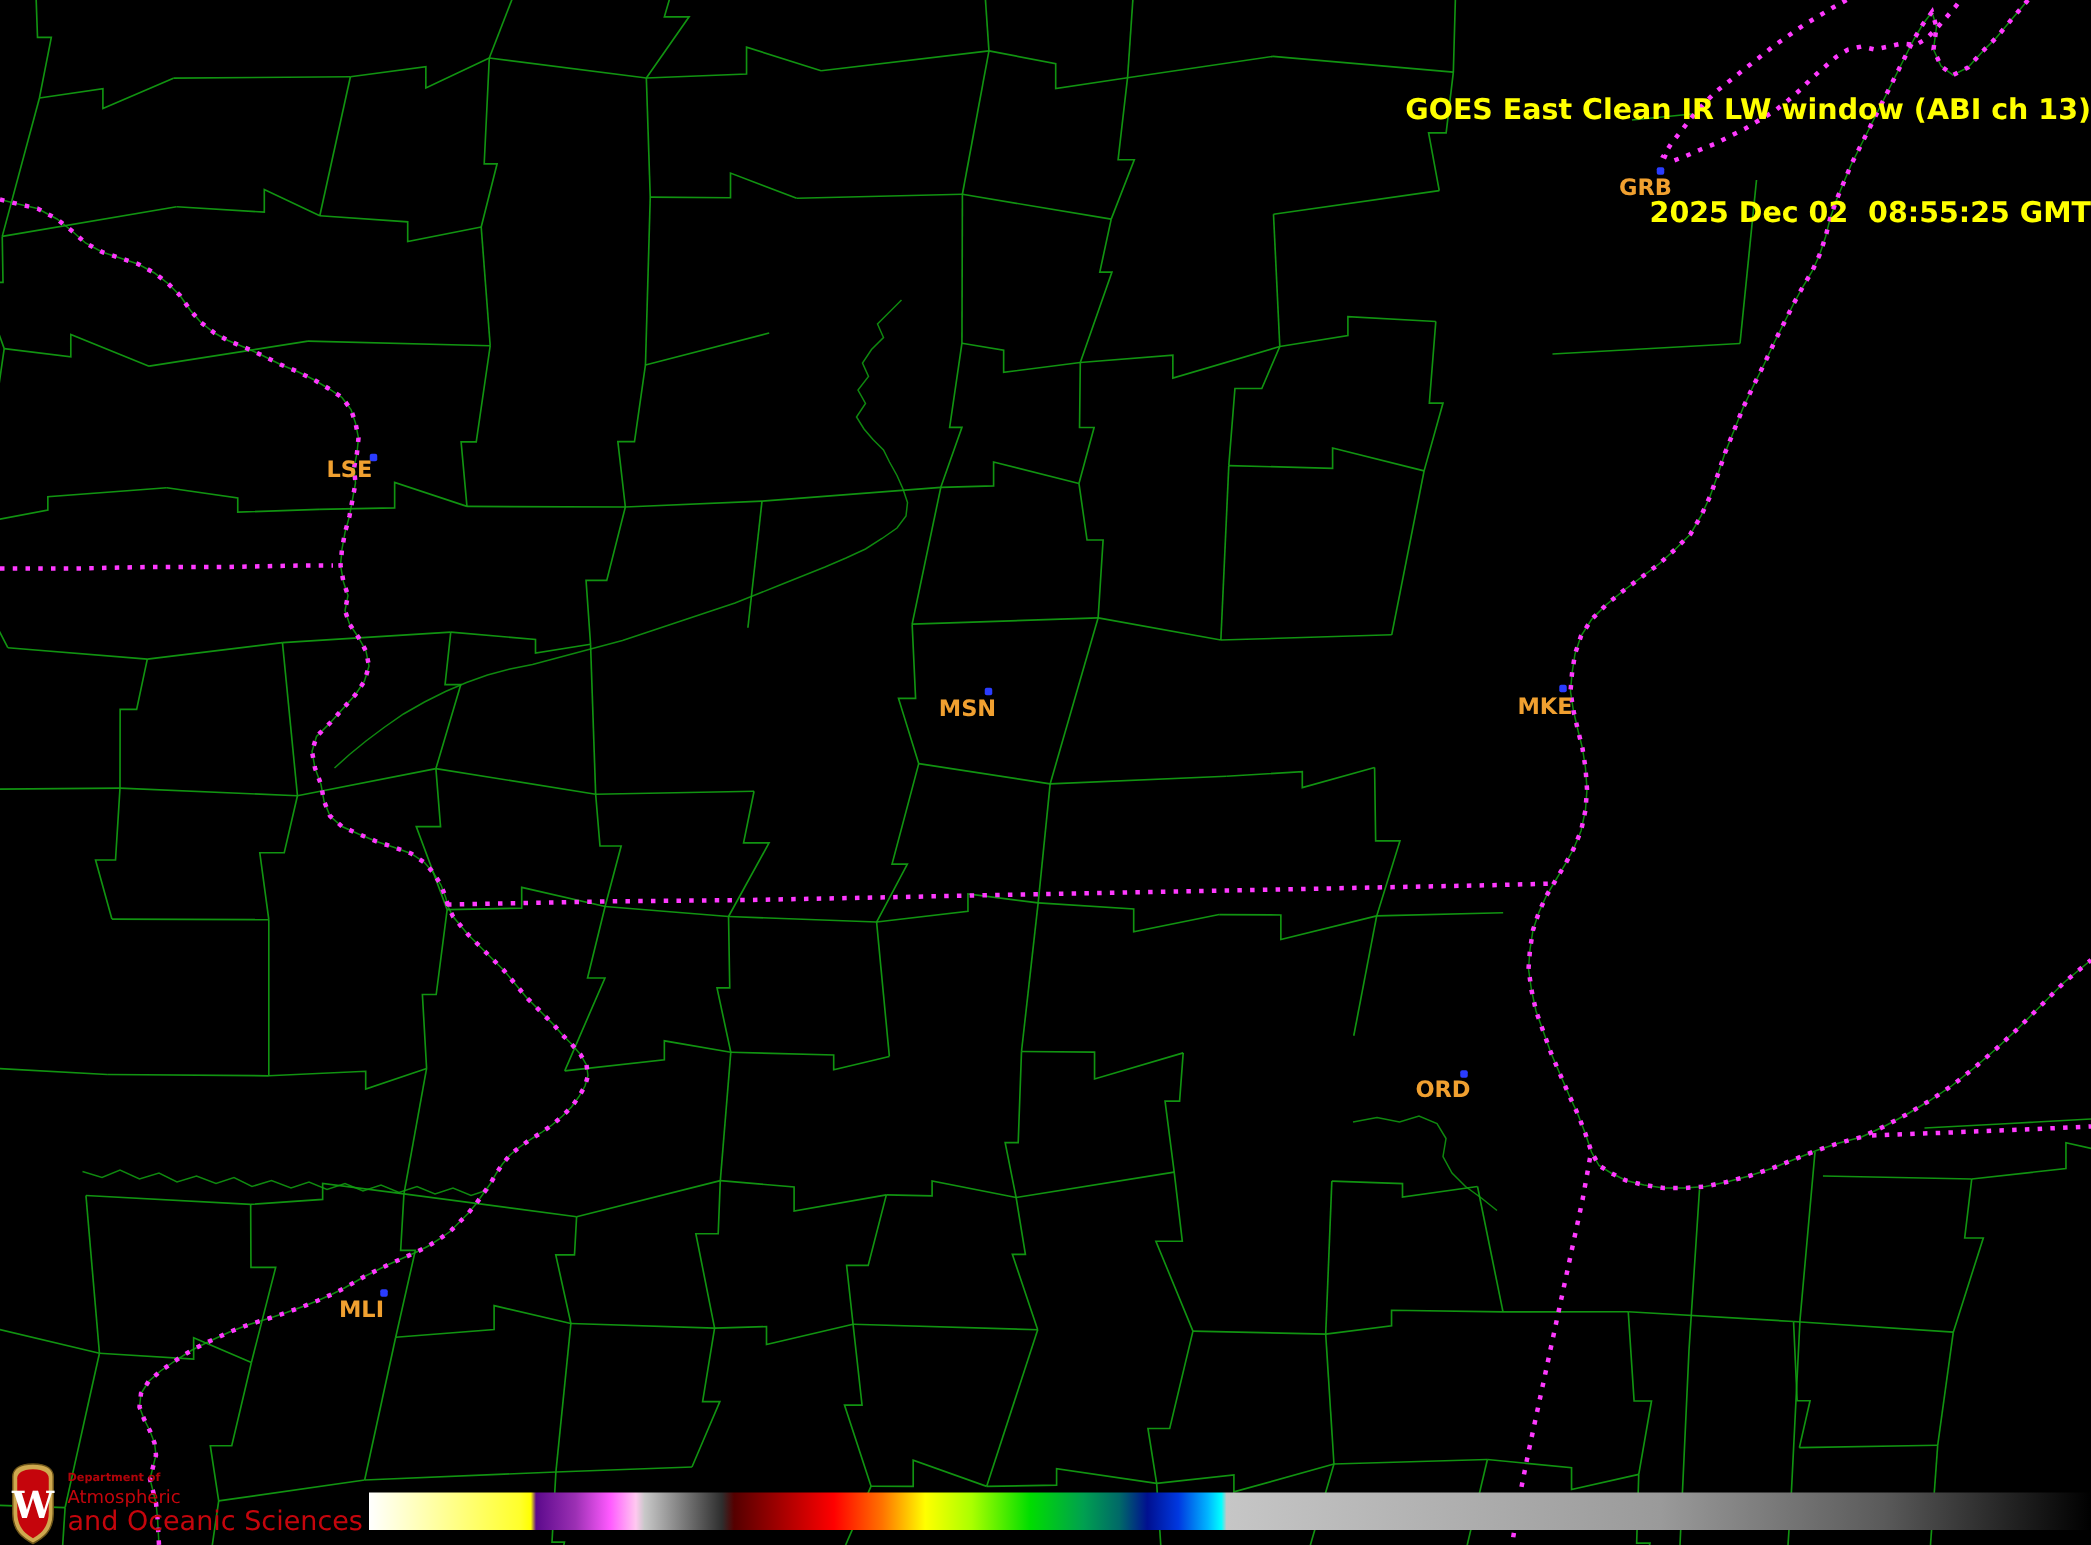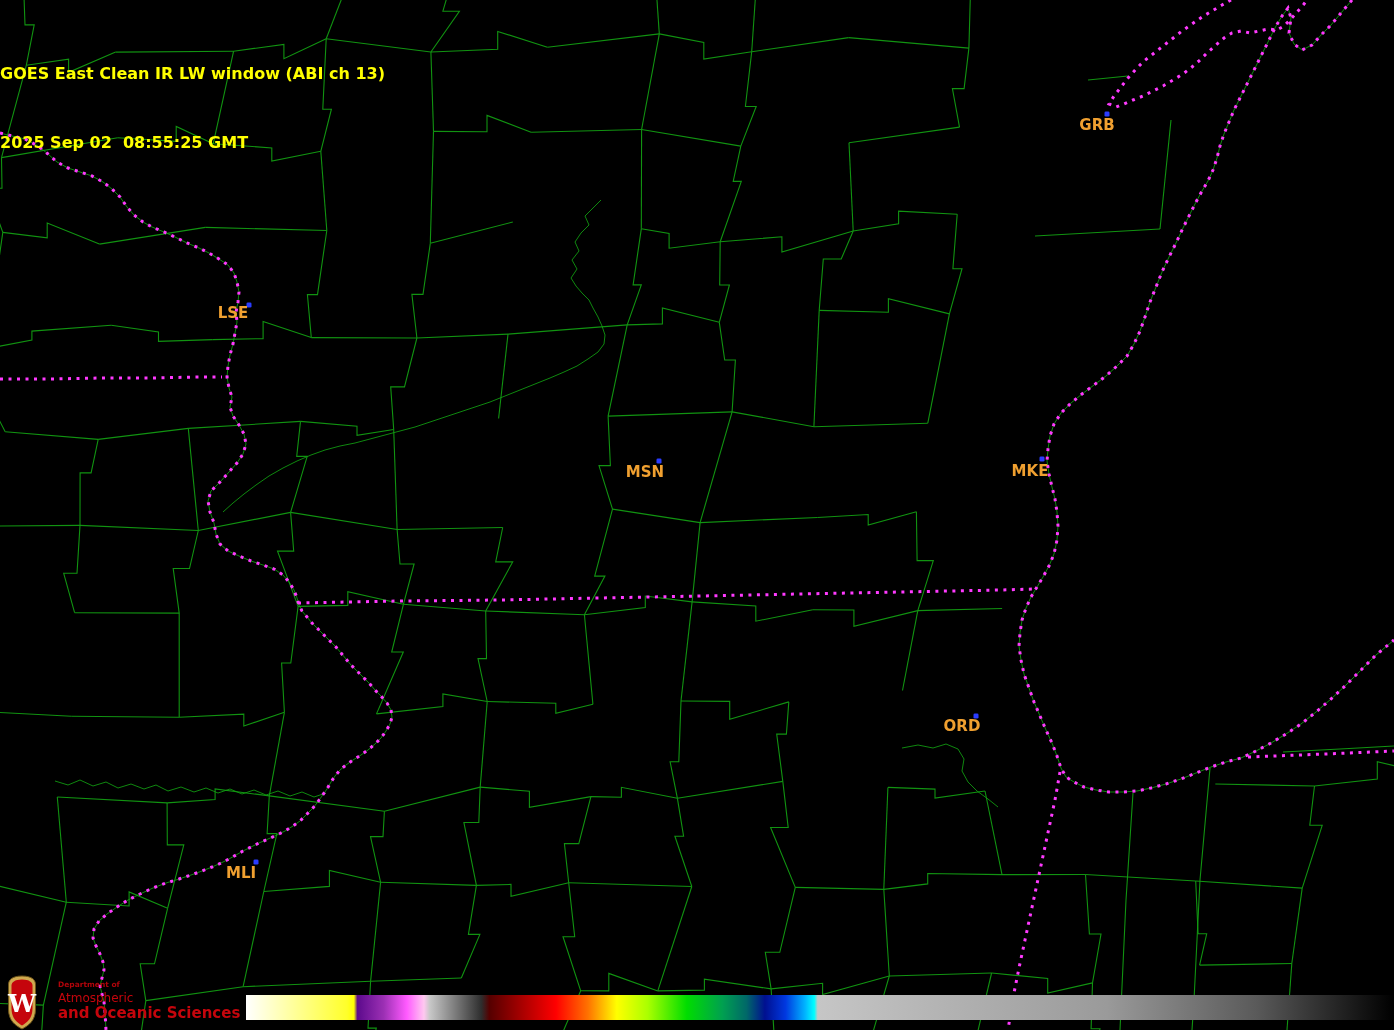--- a/index.html
+++ b/index.html
@@ -3,28 +3,28 @@
 <meta charset="utf-8">
 <style>
   html,body{margin:0;padding:0;background:#000;}
   body{width:1394px;height:1030px;position:relative;overflow:hidden;
        font-family:"DejaVu Sans","Liberation Sans",sans-serif;}
   #map-svg{position:absolute;left:0;top:0;}
   .county-line{fill:none;stroke:#12a012;stroke-width:1.1;opacity:.92;}
   .river-line{fill:none;stroke:#12a012;stroke-width:1;opacity:.85;}
   .state-border{fill:none;stroke:#ff3aff;stroke-width:3;stroke-dasharray:3 5.5;stroke-linecap:butt;}
   .city-label{font-family:"DejaVu Sans",sans-serif;font-size:15px;font-weight:bold;text-anchor:middle;}
-  #title-block{position:absolute;left:0;top:16px;width:100%;text-align:left;
-       color:#ffff00;font-weight:bold;font-size:16px;line-height:23px;white-space:pre;}
+  #title-block{position:absolute;left:0;top:16px;width:100%;text-align:right;
+       color:#ffff00;font-weight:bold;font-size:19px;line-height:23px;white-space:pre;}
   #colorbar{position:absolute;left:246px;top:995px;width:1148px;height:25px;}
   #logo{position:absolute;left:6px;top:975px;display:flex;align-items:flex-start;}
-  #logo-text{margin-left:20px;color:#c5050c;line-height:1;}
+  #logo-text{margin-left:7px;color:#c5050c;line-height:1;}
   #logo-dept{font-size:7.5px;margin-top:6px;font-weight:bold;opacity:.9;}
   #logo-line1{font-size:12px;margin-top:3px;font-weight:500;}
-  #logo-line2{font-size:15px;margin-top:2px;font-weight:700;}
+  #logo-line2{font-size:18px;margin-top:2px;font-weight:400;}
 </style>
 </head>
 <body>
 
 <svg id="map-svg" width="1394" height="1030" viewBox="0 0 1394 1030">
   <defs>
 
     <path id="p-miss" d="M 0,133 L 12,136 25,139 38,146 48,154 57,162 68,168 80,172 92,176 103,182 112,189 120,197 127,207 134,215 143,222 152,227 164,232 175,237 187,243 199,248 209,253 219,259 228,265 234,273 237,282 239,292 238,302 236,312 237,322 235,333 233,344 230,355 228,366 227,377 229,388 232,397 230,407 233,416 239,425 244,434 246,444 243,454 237,463 229,472 220,482 211,491 208,501 210,512 214,523 216,534 220,544 228,551 239,556 251,561 263,565 274,569 283,575 289,582 294,590 297,598 299,605 302,611 307,617 312,623 318,629 324,635 330,641 336,647 341,653 346,659 351,665 357,671 363,677 369,683 375,690 381,696 387,703 391,710 392,717 390,724 386,731 381,738 375,744 368,750 361,755 353,760 346,765 340,770 335,776 331,782 327,789 322,796 317,803 312,809 306,815 300,821 293,826 285,831 277,835 268,839 259,843 251,847 243,851 236,855 229,859 221,863 212,867 202,871 191,875 179,879 166,883 153,888 140,894 128,900 117,907 107,914 99,921 94,929 93,938 96,946 100,954 103,962 104,970 102,978 100,986 102,994 104,1002 105,1012 106,1030"></path>
 
     <path id="p-lake" d="M 1352,0 L 1341,13 1331,25 1322,34 1312,45 1302,50 1294,44 1289,33 1291,18 1288,8 1282,16 1276,26 1270,38 1264,50 1258,62 1252,74 1246,86 1240,98 1234,110 1229,122 1224,134 1220,146 1217,158 1213,170 1208,181 1202,191 1196,202 1190,214 1183,228 1176,243 1169,257 1162,272 1156,287 1150,302 1145,317 1140,331 1134,344 1127,356 1117,366 1106,376 1094,385 1082,394 1071,403 1061,413 1054,424 1050,436 1048,449 1047,461 1049,474 1052,487 1055,499 1057,512 1058,526 1057,540 1054,554 1049,566 1043,577 1037,587 1031,597 1026,608 1022,620 1020,633 1019,646 1021,660 1024,674 1029,688 1034,702 1040,716 1046,730 1052,743 1057,756 1061,768 1066,777 1074,782 1084,787 1096,790 1109,792 1123,792 1137,791 1151,788 1166,784 1181,779 1196,773 1211,767 1226,762 1241,758 1256,751 1271,743 1286,734 1301,724 1316,712 1331,699 1346,685 1361,670 1376,655 1394,640"></path>
@@ -269,21 +269,21 @@
       <text x="1030" y="476" class="city-label" fill="#f0a030">MKE</text>
       <rect x="973.5" y="713.5" width="5" height="5" rx="1.3" fill="#2a3cff"></rect>
       <text x="962" y="731" class="city-label" fill="#f0a030">ORD</text>
       <rect x="253.5" y="859.5" width="5" height="5" rx="1.3" fill="#2a3cff"></rect>
       <text x="241" y="878" class="city-label" fill="#f0a030">MLI</text>
     </g>
 </svg>
 
 <div id="title-block">
   <div>GOES East Clean IR LW window (ABI ch 13)</div>
-  <div>2025 Sep 02  08:55:25 GMT</div>
+  <div>2025 Dec 02  08:55:25 GMT</div>
 </div>
 
 <div id="colorbar" style="background: linear-gradient(to right, rgb(255, 255, 255) 0%, rgb(255, 255, 42) 8.8%, rgb(255, 255, 0) 9.4%, rgb(92, 10, 140) 9.7%, rgb(156, 48, 180) 12%, rgb(255, 90, 255) 14%, rgb(255, 200, 240) 15.5%, rgb(200, 200, 200) 16%, rgb(46, 46, 46) 20.5%, rgb(85, 0, 0) 21.2%, rgb(255, 0, 0) 27%, rgb(255, 115, 0) 29.8%, rgb(255, 255, 0) 32.3%, rgb(170, 255, 0) 35%, rgb(0, 221, 0) 38.4%, rgb(0, 160, 80) 41.5%, rgb(0, 104, 104) 43.6%, rgb(0, 16, 144) 45.2%, rgb(0, 56, 224) 47%, rgb(0, 180, 255) 48.7%, rgb(0, 255, 255) 49.5%, rgb(198, 198, 198) 49.8%, rgb(154, 154, 154) 75%, rgb(90, 90, 90) 88%, rgb(22, 22, 22) 97%, rgb(0, 0, 0) 100%);"></div>
 
 <div id="logo">
   <svg width="32" height="55" viewBox="0 0 32 55">
     <path d="M16,1 C6,1 2.5,5 2.5,9.5 L2.5,34 C2.5,46 9.5,50.5 16,54 C22.5,50.5 29.5,46 29.5,34 L29.5,9.5 C29.5,5 26,1 16,1 Z" fill="#cfa94f" stroke="#6d5519" stroke-width="1"></path>
     <path d="M16,4.5 C8.5,4.5 5.5,7.5 5.5,10.5 L5.5,33 C5.5,43.5 11,47.5 16,50.5 C21,47.5 26.5,43.5 26.5,33 L26.5,10.5 C26.5,7.5 23.5,4.5 16,4.5 Z" fill="#c5050c"></path>
     <text x="16" y="37" text-anchor="middle" font-family="DejaVu Serif, serif" font-weight="bold" font-size="25" fill="#ffffff">W</text>
   </svg>

